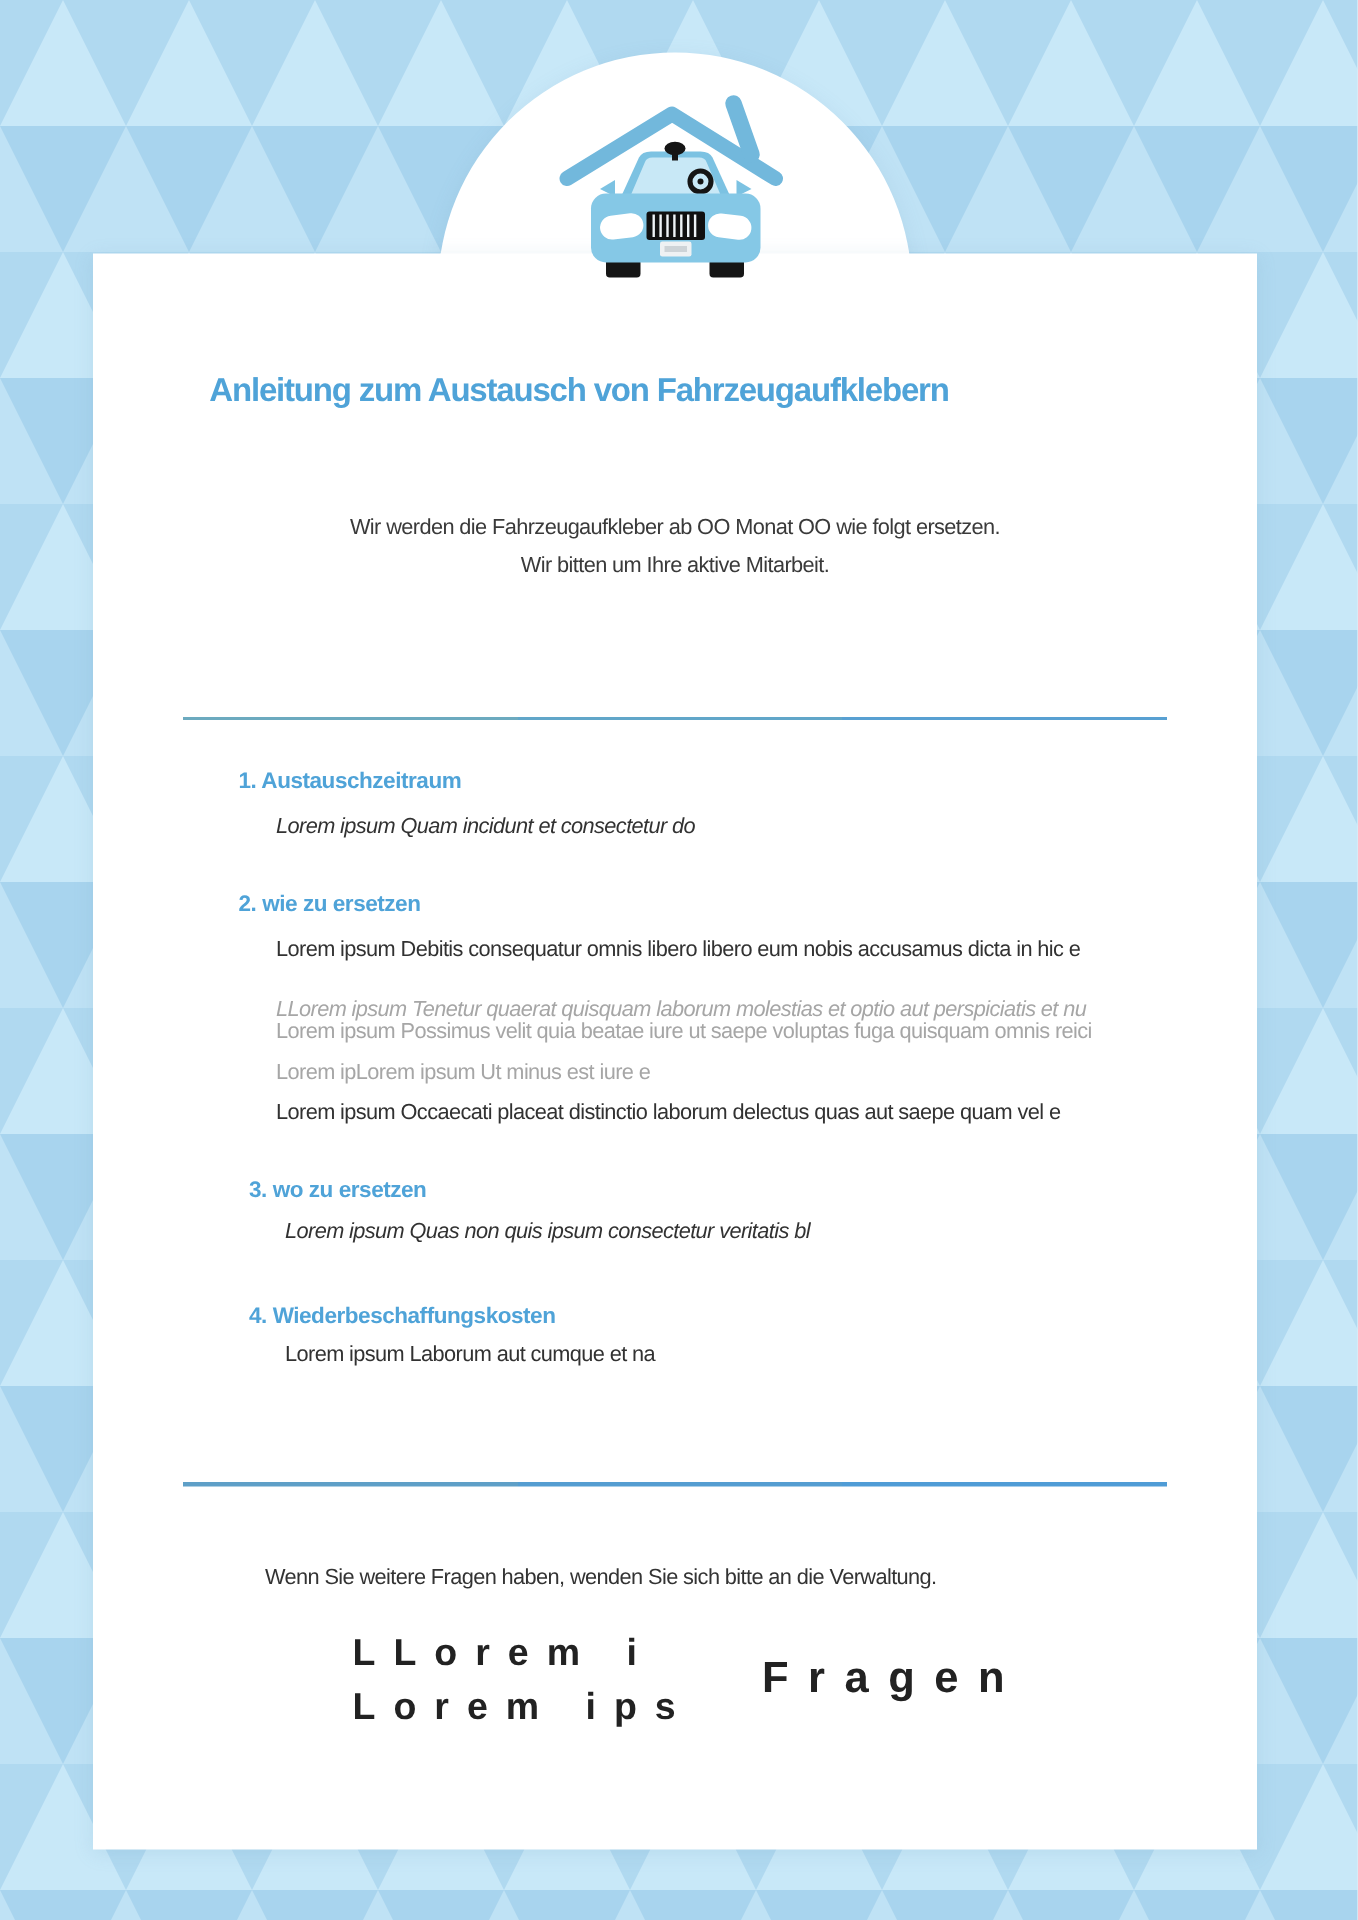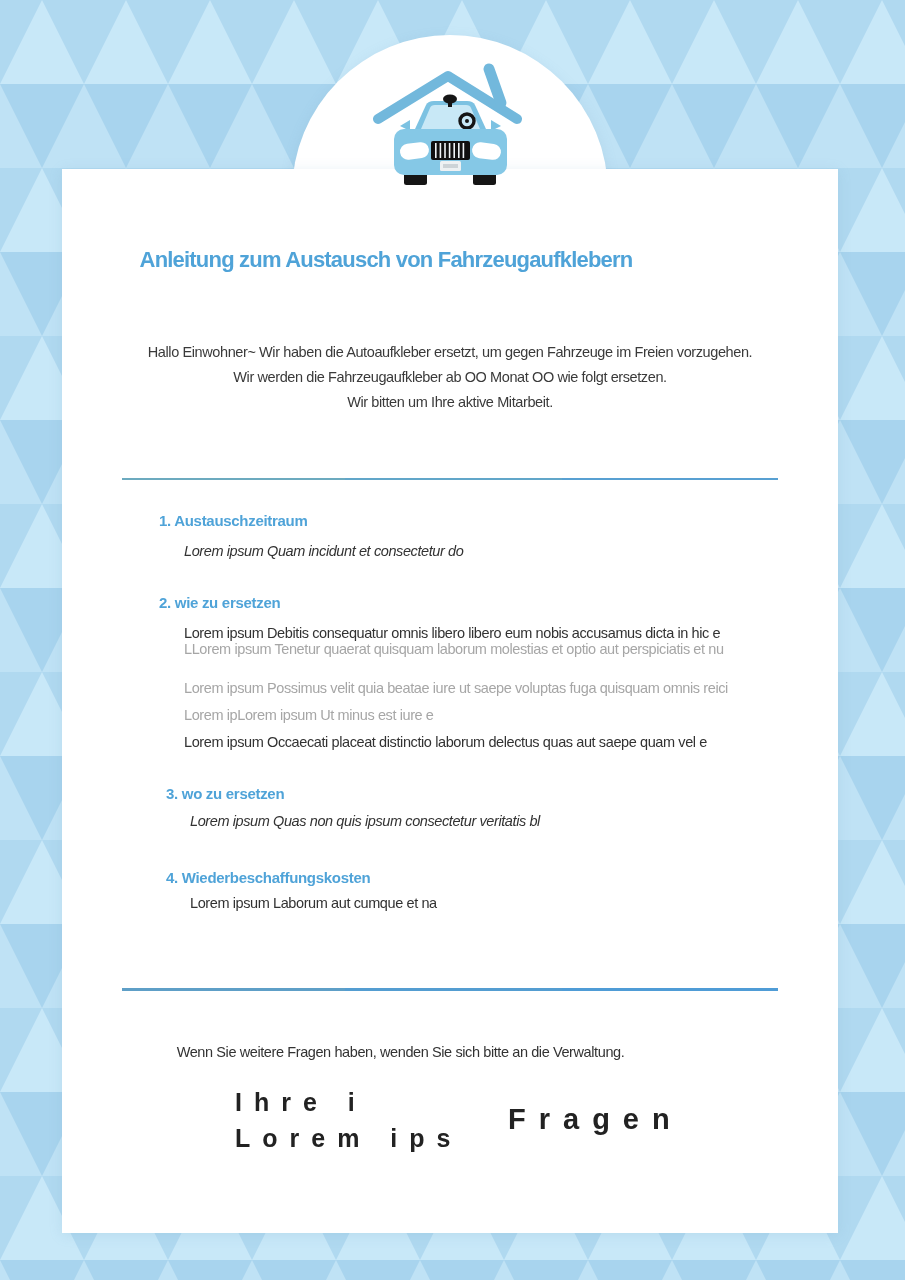--- a/index.html
+++ b/index.html
@@ -44,21 +44,21 @@
     font-size:15px;font-weight:bold;letter-spacing:-0.3px;color:#4fa3d8;white-space:nowrap;
   }
   .body-line{
     font-size:14.5px;letter-spacing:-0.4px;color:#323232;white-space:nowrap;
   }
   .body-line.muted{color:#a6a6a6;}
   .h1{left:97px;top:343px;text-align:right;}
   .l1a{left:122px;top:374px;font-style:italic;}
   .h2{left:97px;top:425px;}
   .l2a{left:122px;top:456px;}
-  .l2b{left:122px;top:472px;}
+  .l2b{left:122px;top:496px;font-style:italic;}
   .l2c{left:122px;top:511px;}
   .l2d{left:122px;top:538px;}
   .l2e{left:122px;top:565px;}
   .h3{left:104px;top:616px;}
   .l3a{left:128px;top:644px;font-style:italic;}
   .h4{left:104px;top:700px;}
   .l4a{left:128px;top:726px;}
   .l4b{left:128px;top:753px;}
   .footer-note{
     left:0;top:875px;width:677px;text-align:center;
@@ -118,21 +118,20 @@
   <rect x="92.6" y="85" width="1.6" height="15" fill="#eef3f6"></rect>
   <rect x="70" y="103" width="21" height="10" rx="1.5" fill="#eef1f3"></rect>
   <rect x="73" y="106" width="15" height="4" fill="#cdd3d7"></rect>
 </svg>
 
 <div class="card">
 
   <h1 class="abs title">Anleitung zum Austausch von Fahrzeugaufklebern</h1>
 
   <div class="abs intro">
-    <div class="intro-line">Hallo Einwohner~ Wir haben die Autoaufkleber ersetzt, um gegen Fahrzeuge im Freien vorzugehen.</div>
     <div class="intro-line">Wir werden die Fahrzeugaufkleber ab OO Monat OO wie folgt ersetzen.</div>
     <div class="intro-line">Wir bitten um Ihre aktive Mitarbeit.</div>
   </div>
 
   <div class="abs divider divider-top"></div>
 
   <div class="abs sec-heading h1">1. Austauschzeitraum</div>
   <div class="abs body-line l1a">Lorem ipsum Quam incidunt et consectetur do</div>
 
   <div class="abs sec-heading h2">2. wie zu ersetzen</div>
@@ -146,18 +145,18 @@
   <div class="abs body-line l3a">Lorem ipsum Quas non quis ipsum consectetur veritatis bl</div>
 
   <div class="abs sec-heading h4">4. Wiederbeschaffungskosten</div>
   <div class="abs body-line l4a">Lorem ipsum Laborum aut cumque et na</div>
 
   <div class="abs divider divider-bottom"></div>
 
   <div class="abs footer-note">Wenn Sie weitere Fragen haben, wenden Sie sich bitte an die Verwaltung.</div>
 
   <div class="abs sig-left">
-    <div class="sig-line">Ihre i</div>
+    <div class="sig-line">LLorem i</div>
     <div class="sig-line">Lorem ips</div>
   </div>
   <div class="abs sig-right">Fragen</div>
 
 </div>
 
 </body></html>

